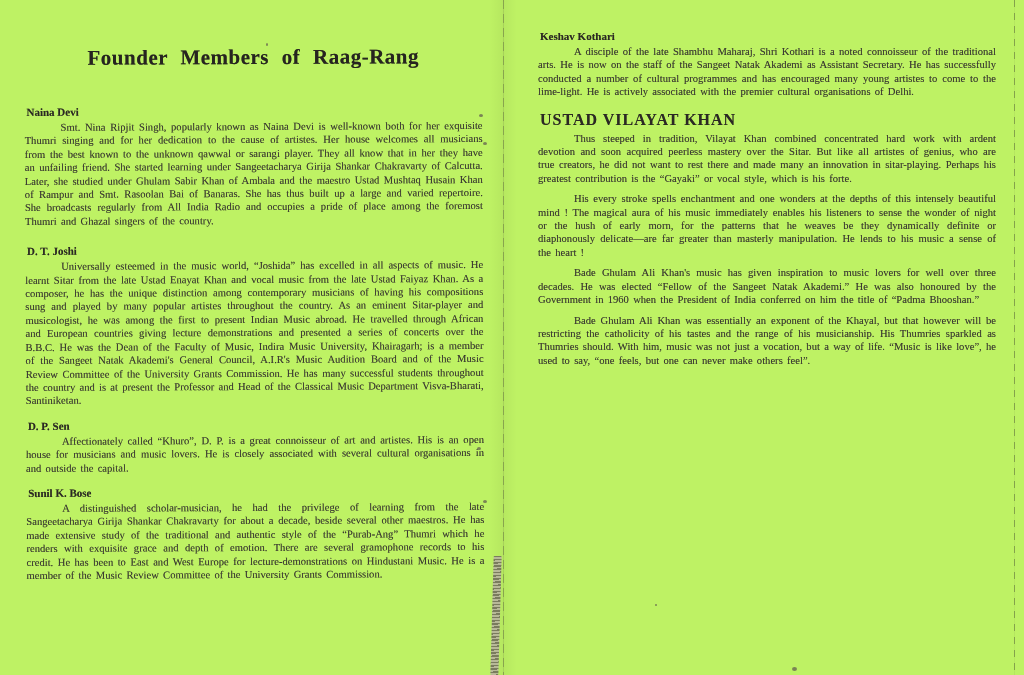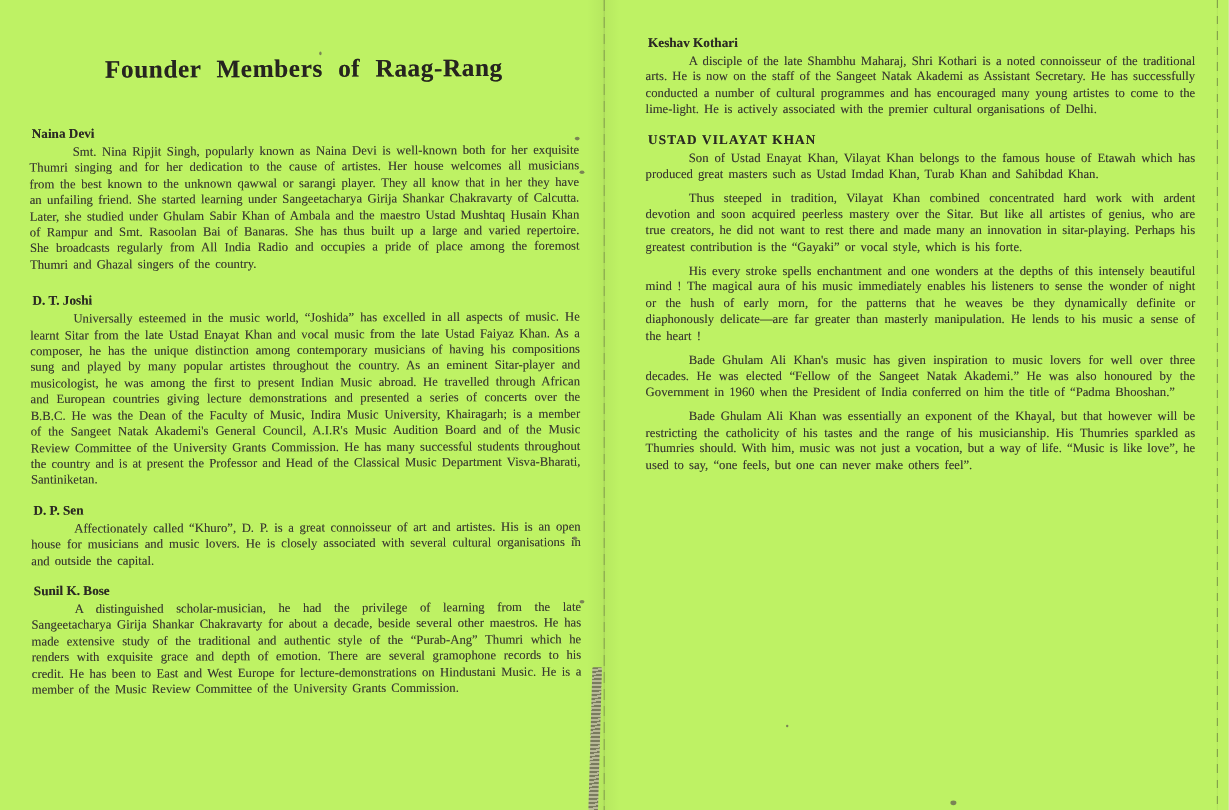--- a/index.html
+++ b/index.html
@@ -24,21 +24,21 @@
     color:#262420;
     text-shadow:0 0 .4px rgba(0,0,0,.45);
   }
   .sec-heading{
     font-size:11px;
     font-weight:bold;
     color:#2b2824;
     margin:15px 0 3px 2px;
     text-shadow:0 0 .3px rgba(0,0,0,.4);
   }
-  .sec-heading.caps{letter-spacing:1px;font-size:11px;}
+  .sec-heading.caps{letter-spacing:1px;font-size:16px;}
   .para{
     font-size:10.6px;
     line-height:13.4px;
     text-align:justify;
     margin:0 0 7px 0;
     text-indent:36px;
     word-spacing:1.6px;
     text-shadow:0 0 .3px rgba(0,0,0,.35);
   }
   .mt-title-gap{margin-top:35px;}
@@ -83,21 +83,20 @@
 
     <h2 class="sec-heading mt-sm">Sunil K. Bose</h2>
     <p class="para">A distinguished scholar-musician, he had the privilege of learning from the late Sangeetacharya Girija Shankar Chakravarty for about a decade, beside several other maestros.  He has made extensive study of the traditional and authentic style of the “Purab-Ang” Thumri which he renders with exquisite grace and depth of emotion. There are several gramophone records to his credit.  He has been to East and West Europe for lecture-demonstrations on Hindustani Music.  He is a member of the Music Review Committee of the University Grants Commission.</p>
   </div>
 
   <div class="page page-right">
     <h2 class="sec-heading mt-first-right">Keshav Kothari</h2>
     <p class="para">A disciple of the late Shambhu Maharaj, Shri Kothari is a noted connoisseur of the traditional arts.  He is now on the staff of the Sangeet Natak Akademi as Assistant Secretary.  He has successfully conducted a number of cultural programmes and has encouraged many young artistes to come to the lime-light.  He is actively associated with the premier cultural organisations of Delhi.</p>
 
     <h2 class="sec-heading caps mt-sm">USTAD VILAYAT KHAN</h2>
-    <p class="para">Son of Ustad Enayat Khan, Vilayat Khan belongs to the famous house of Etawah which has produced great masters such as Ustad Imdad Khan, Turab Khan and Sahibdad Khan.</p>
     <p class="para">Thus steeped in tradition, Vilayat Khan combined concentrated hard work with ardent devotion and soon acquired peerless mastery over the Sitar.  But like all artistes of genius, who are true creators, he did not want to rest there and made many an innovation in sitar-playing.  Perhaps his greatest contribution is the “Gayaki” or vocal style, which is his forte.</p>
     <p class="para">His every stroke spells enchantment and one wonders at the depths of this intensely beautiful mind !  The magical aura of his music immediately enables his listeners to sense the wonder of night or the hush of early morn, for the patterns that he weaves  be they dynamically definite or diaphonously delicate—are far greater than masterly manipulation. He lends to his music a sense of the heart !</p>
 
     <p class="para">Bade Ghulam Ali Khan's music has given inspiration to music lovers for well over three decades.  He was elected “Fellow of the Sangeet Natak Akademi.”  He was also honoured by the Government in 1960 when the President of India conferred on him the title of “Padma Bhooshan.”</p>
     <p class="para">Bade Ghulam Ali Khan was essentially an exponent of the Khayal, but that however will be restricting the catholicity of his tastes and the range of his musicianship.  His Thumries sparkled as Thumries should. With him, music was not just a vocation, but a way of life.  “Music is like love”, he used to say, “one feels, but one can never make others feel”.</p>
   </div>
 
   <div class="gutter-shade"></div>
   <div class="gutter-line"></div>
   <div class="binding-tape"></div>

